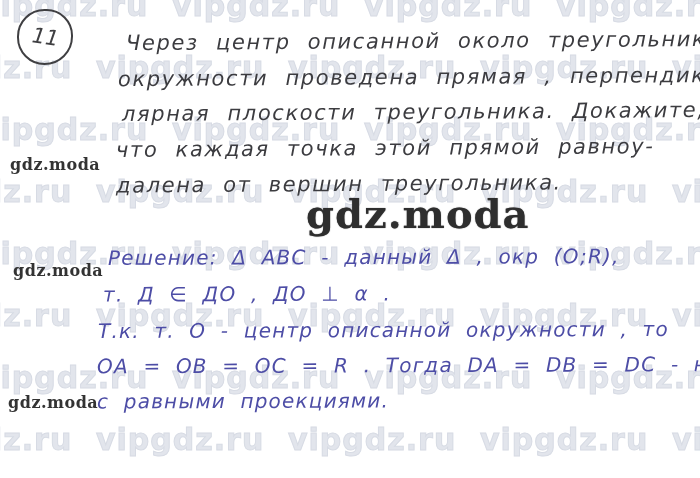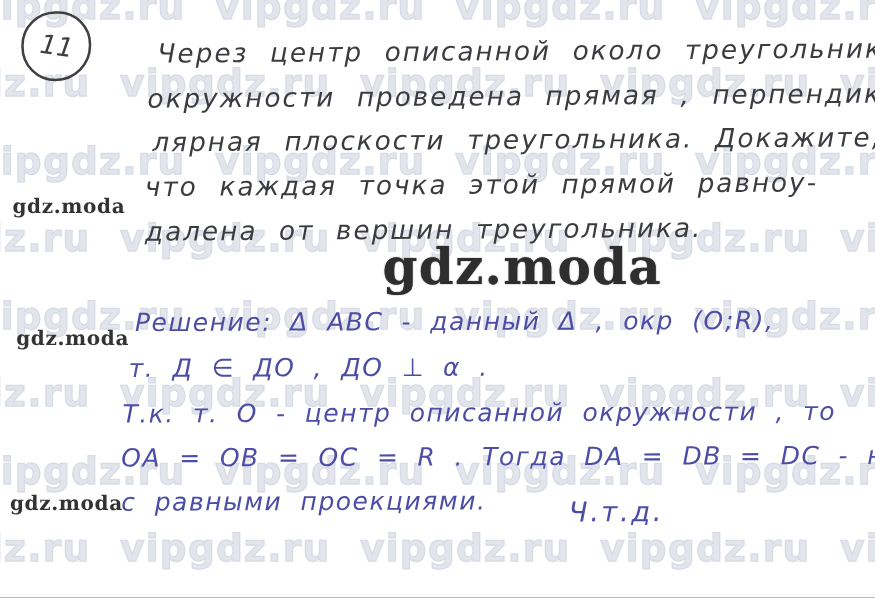--- a/index.html
+++ b/index.html
@@ -137,15 +137,14 @@
   <div id="stmt-line-2" class="hand stmt">окружности проведена прямая , перпендику-</div>
   <div id="stmt-line-3" class="hand stmt">лярная плоскости треугольника. Докажите,</div>
   <div id="stmt-line-4" class="hand stmt">что каждая точка этой прямой равноу-</div>
   <div id="stmt-line-5" class="hand stmt">далена от вершин треугольника.</div>
 
   <div id="sol-line-1" class="hand sol">Решение:  Δ ABC - данный Δ , окр (O;R),</div>
   <div id="sol-line-2" class="hand sol">т. Д ∈ ДО ,   ДО ⊥ α .</div>
   <div id="sol-line-3" class="hand sol">Т.к.  т. О - центр описанной окружности , то</div>
   <div id="sol-line-4" class="hand sol">OA = OB = OC = R .  Тогда DA = DB = DC - наклонные</div>
   <div id="sol-line-5" class="hand sol">с равными проекциями.</div>
-  <div id="sol-qed" class="hand sol">Ч.т.д.</div>
 
 </div>
 
 </body></html>

